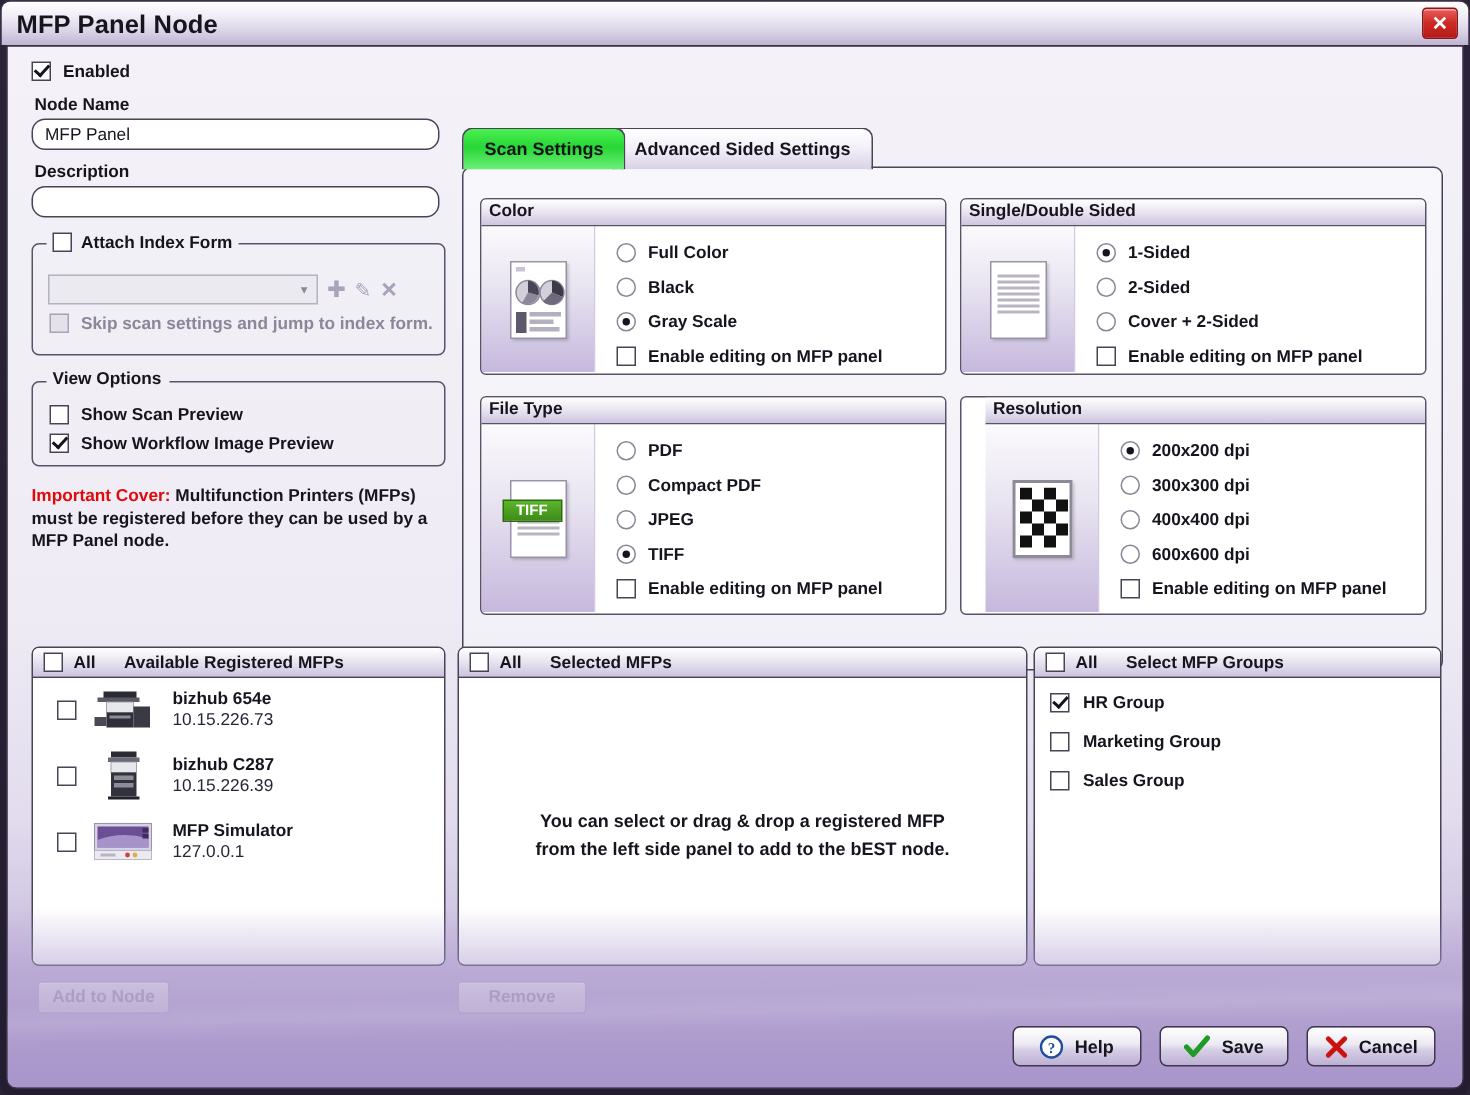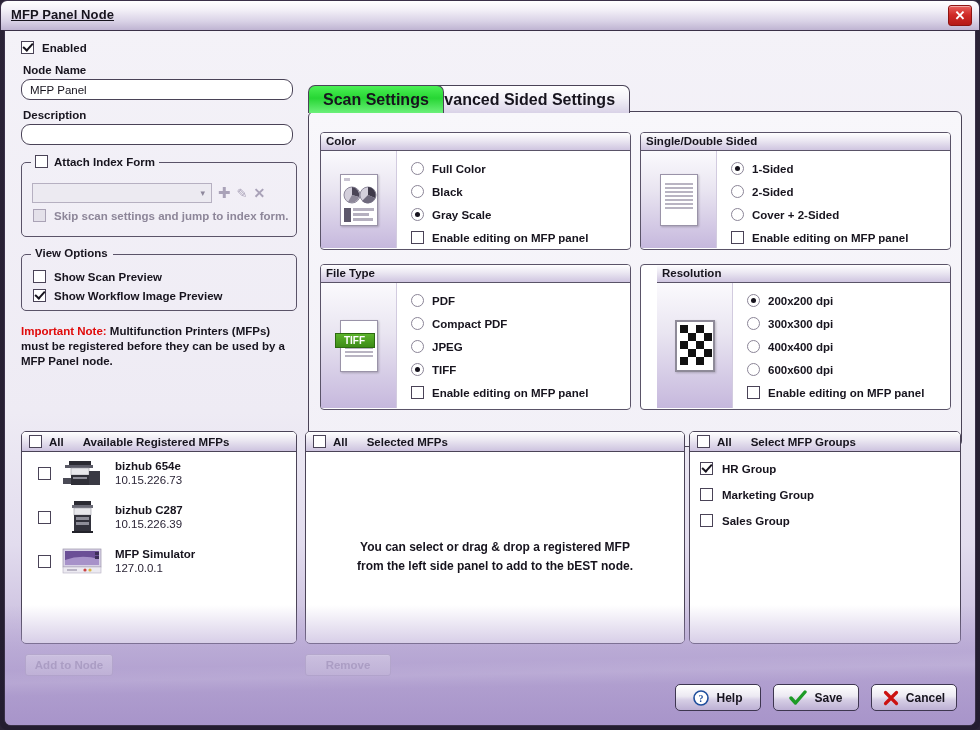--- a/index.html
+++ b/index.html
@@ -19,23 +19,22 @@
   }
   .titlebar {
     position: absolute; left: 0; top: 0; width: 980px; height: 30px;
     background: linear-gradient(180deg,#ffffff 0%, #f2eff7 32%, #d9d2e6 70%, #bfb4d2 100%);
     border-top-left-radius: 7px; border-top-right-radius: 7px;
     border: 1px solid #3a3048;
     border-bottom: none;
   }
   .title-text {
     position: absolute; left: 10px; top: 6px;
-    font-size: 13px; font-weight: bold; color: #17141e;
+    font-size: 17px; font-weight: bold; color: #17141e;
     letter-spacing: .1px;
-    text-decoration: underline;
   }
   .close-btn {
     position: absolute; right: 7px; top: 4px; width: 24px; height: 21px;
     background: linear-gradient(180deg,#e8605c 0%, #cf2a26 48%, #b51a18 100%);
     border: 1px solid #8e1412; border-radius: 3px;
     color: #fff; font-size: 13px; font-weight: bold;
     text-align: center; line-height: 19px; cursor: pointer;
     box-shadow: inset 0 1px 0 rgba(255,255,255,.45);
   }
   .client {
@@ -110,21 +109,21 @@
   }
   .btn.dis { color: #a7a1b3; background: linear-gradient(180deg,#f2f0f5 0%,#e4e1ea 100%); border-color: #bdb7c8; cursor: default; }
 
   .note { font-size: 11.5px; font-weight: bold; color: #17141e; line-height: 15px; }
   .note .imp { color: #e00a0a; }
 
   
   .tabstrip { position: absolute; left: 303px; top: 54px; height: 28px; }
   .tab {
     position: absolute; top: 0; height: 28px; line-height: 27px;
-    padding: 0 14px; font-size: 16px; font-weight: bold; color: #17141e;
+    padding: 0 14px; font-size: 12px; font-weight: bold; color: #17141e;
     border: 1px solid #4a4357; border-bottom: none;
     border-top-left-radius: 7px; border-top-right-radius: 7px;
     cursor: pointer; white-space: nowrap;
   }
   .tab.active { background: linear-gradient(180deg,#4bf054 0%, #27d634 45%, #6cf07a 100%); z-index: 3; }
   .tab.idle { background: linear-gradient(180deg,#ffffff 0%, #f3f1f8 45%, #d9d2e7 100%); z-index: 2; }
 
   .tabpanel {
     position: absolute; left: 303px; top: 80px; width: 654px; height: 336px;
     background: linear-gradient(180deg,#f8f7fb 0%, #f2f0f7 100%);
@@ -231,21 +230,21 @@
           <span class="chk"></span>
           <span class="lbl">Show Scan Preview</span>
         </div>
         <div style="position:absolute;left:11px;top:34px;display:flex;align-items:center;gap:8px;">
           <span class="chk on"></span>
           <span class="lbl">Show Workflow Image Preview</span>
         </div>
       </div>
 
       <div class="note" style="margin-top:13px;width:268px;">
-        <span class="imp">Important Note:</span><span> Multifunction Printers (MFPs) must be registered before they can be used by a MFP Panel node.</span>
+        <span class="imp">Important Cover:</span><span> Multifunction Printers (MFPs) must be registered before they can be used by a MFP Panel node.</span>
       </div>
 
     </div>
 
     <div class="tabstrip">
       <div class="tab active" style="left:0;">Scan Settings</div>
       <div class="tab idle" style="left:100px;">Advanced Sided Settings</div>
     </div>
 
     <div class="tabpanel">

